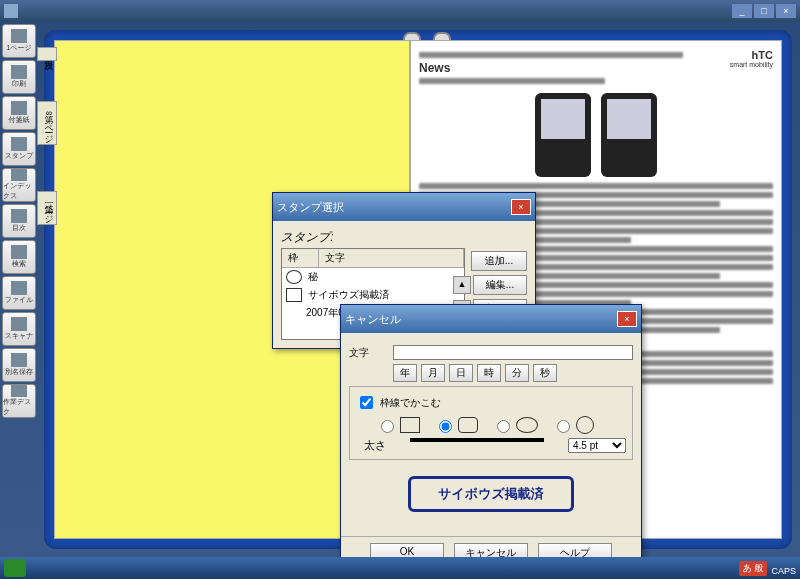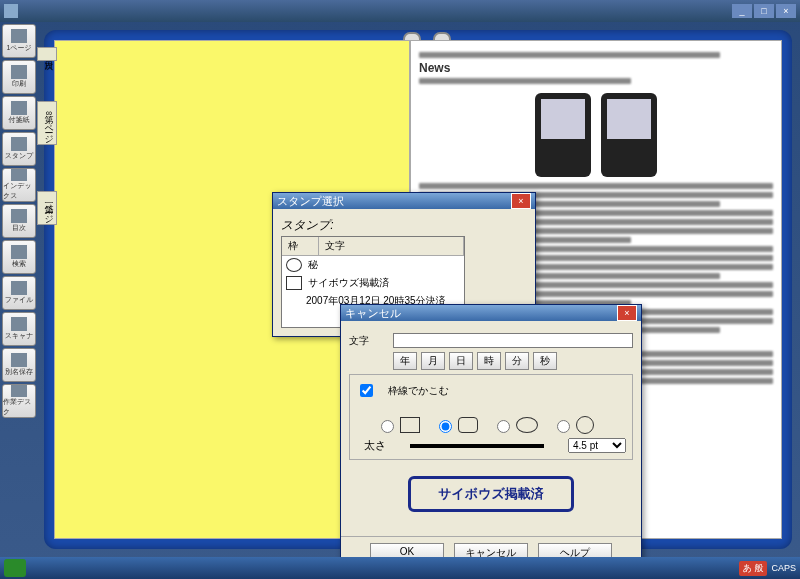--- a/index.html
+++ b/index.html
@@ -20,55 +20,55 @@
 .doc-title{font-weight:bold;font-size:12px;}
 .doc-sub{font-style:italic;font-size:11px;}
 .phones{display:flex;gap:10px;justify-content:center;margin:6px 0;}
 .phone{width:56px;height:84px;background:#222;border-radius:6px;position:relative;}
 .phone::after{content:"";position:absolute;top:6px;left:6px;right:6px;height:40px;background:#ccd;}
 .blur-line{height:6px;background:#888;margin:3px 0;border-radius:1px;filter:blur(1px);}
 .blur-line.short{width:60%;}
 .blur-line.med{width:85%;}
 .ring{position:absolute;top:-8px;width:14px;height:20px;border:2px solid #888;border-radius:7px;background:#ddd;}
 .dialog{position:absolute;background:#ece9d8;border:1px solid #0a246a;box-shadow:2px 2px 6px rgba(0,0,0,.4);}
-.dlg-title{height:16px;background:linear-gradient(to bottom,#7ba7d8,#3a6aa8);color:#fff;display:flex;align-items:center;padding:0 4px;font-size:11px;}
+.dlg-title{height:28px;background:linear-gradient(to bottom,#7ba7d8,#3a6aa8);color:#fff;display:flex;align-items:center;padding:0 4px;font-size:11px;}
 .dlg-title .sp{flex:1;}
 .dlg-title .xbtn{width:18px;height:14px;background:#d04030;color:#fff;text-align:center;line-height:14px;font-size:9px;cursor:pointer;border:1px solid #fff;}
 .dlg-body{padding:8px;}
 .stamp-select{left:272px;top:170px;width:262px;}
 .listbox{border:1px solid #7a7a7a;background:#fff;height:90px;overflow:auto;}
 .list-header{display:flex;background:#ece9d8;border-bottom:1px solid #aaa;}
 .list-header div{padding:2px 6px;border-right:1px solid #aaa;font-size:10px;}
 .list-row{display:flex;align-items:center;padding:2px 4px;font-size:10px;}
 .list-row .shape{width:14px;height:12px;border:1px solid #333;margin-right:6px;}
 .list-row .shape.oval{border-radius:50%;}
 .side-btns{position:absolute;right:8px;top:30px;width:56px;display:flex;flex-direction:column;gap:4px;}
 .btn{background:linear-gradient(to bottom,#fff,#ddd);border:1px solid #888;padding:2px 4px;font-size:10px;text-align:center;cursor:pointer;}
 .arrow-btn{width:16px;height:16px;background:#ddd;border:1px solid #888;text-align:center;line-height:14px;font-size:9px;cursor:pointer;}
 .stamp-config{left:340px;top:282px;width:300px;}
 .row{display:flex;align-items:center;margin:4px 0;gap:4px;}
 .row .lbl{width:40px;font-size:10px;}
 .row input[type=text]{flex:1;border:1px solid #7a7a7a;padding:1px 3px;font-size:10px;background:#fff;}
 .row .sel{background:#316ac5;color:#fff;}
 .mini-btn{background:linear-gradient(to bottom,#fff,#ddd);border:1px solid #888;padding:1px 6px;font-size:10px;cursor:pointer;}
 .group{border:1px solid #aaa;padding:6px;margin-top:4px;}
-.group .chk{display:flex;align-items:center;gap:12px;font-size:10px;margin-bottom:16px;}
+.group .chk{display:flex;align-items:center;gap:4px;font-size:10px;margin-bottom:4px;}
 .shape-opts{display:flex;gap:14px;align-items:center;margin:4px 0 4px 20px;}
 .shape-opts .opt{display:flex;align-items:center;gap:3px;}
 .shape-opts .sq{width:18px;height:14px;border:1px solid #333;}
 .shape-opts .rr{width:18px;height:14px;border:1px solid #333;border-radius:4px;}
 .shape-opts .el{width:20px;height:14px;border:1px solid #333;border-radius:50%;}
 .shape-opts .ci{width:16px;height:16px;border:1px solid #333;border-radius:50%;}
-.thickness{display:flex;align-items:center;gap:24px;margin-left:8px;}
+.thickness{display:flex;align-items:flex-start;gap:24px;margin-left:8px;}
 .thickness .bar{flex:1;height:4px;background:#000;}
 .preview{margin:16px auto;width:140px;text-align:center;border:3px solid #1a2a8a;border-radius:6px;padding:6px 10px;color:#1a2a8a;font-weight:bold;font-size:13px;}
 .dlg-buttons{display:flex;justify-content:center;gap:10px;padding:6px;border-top:1px solid #aaa;}
 .taskbar{position:absolute;left:0;right:0;bottom:0;height:22px;background:linear-gradient(to bottom,#3a6aaa,#1a3a6a);display:flex;align-items:center;padding:0 4px;}
 .start{width:22px;height:18px;background:#2a8a2a;border-radius:3px;}
-.tray{margin-left:auto;display:flex;align-items:center;gap:4px;color:#fff;font-size:9px;}
+.tray{margin-left:auto;display:flex;align-items:flex-end;gap:4px;color:#fff;font-size:9px;}
 .tray .ime{background:#d04030;padding:1px 4px;border-radius:2px;}
 .htc-logo{font-weight:bold;font-size:11px;}
 </style>
 </head>
 <body>
 
 <div class="titlebar">
   <div class="ticon"></div>
   <div class="sp"></div>
   <div class="wbtn">_</div>
@@ -133,20 +133,24 @@
         <div class="spine-tab" style="top:60px;">第∞ページ</div>
         <div class="spine-tab" style="top:150px;">第一ページ</div>
       </div>
       <div class="page-right">
         <div class="doc-header">
           <div style="flex:1">
             <div class="blur-line med"></div>
             <div class="doc-title">News</div>
             <div class="blur-line short"></div>
           </div>
+          <div style="text-align:right">
+            <div class="htc-logo">hTC</div>
+            <div style="font-size:7px">smart mobility</div>
+          </div>
         </div>
         <div class="phones">
           <div class="phone"></div>
           <div class="phone"></div>
         </div>
         <div class="blur-line"></div>
           <div class="blur-line"></div>
           <div class="blur-line med"></div>
         <div class="blur-line"></div>
           <div class="blur-line"></div>
@@ -189,20 +193,31 @@
             <span>秘</span>
           </div>
         <div class="list-row">
             <div class="shape"></div>
             <span>サイボウズ掲載済</span>
           </div>
         <div class="list-row">
             <div class="shape" style="border:none"></div>
             <span>2007年03月12日 20時35分決済</span>
           </div>
+      </div>
+      <div class="side-btns">
+        <div class="btn">追加...</div>
+        <div style="display:flex;gap:2px;align-items:center;">
+          <div class="arrow-btn" style="margin-left:-18px">▲</div>
+          <div class="btn" style="flex:1">編集...</div>
+        </div>
+        <div style="display:flex;gap:2px;align-items:center;">
+          <div class="arrow-btn" style="margin-left:-18px">▼</div>
+          <div class="btn" style="flex:1">削除...</div>
+        </div>
       </div>
     </div>
   </div>
 
   <div class="dialog stamp-config">
     <div class="dlg-title">
       <span>キャンセル</span>
       <div class="sp"></div>
       <div class="xbtn">×</div>
     </div>

